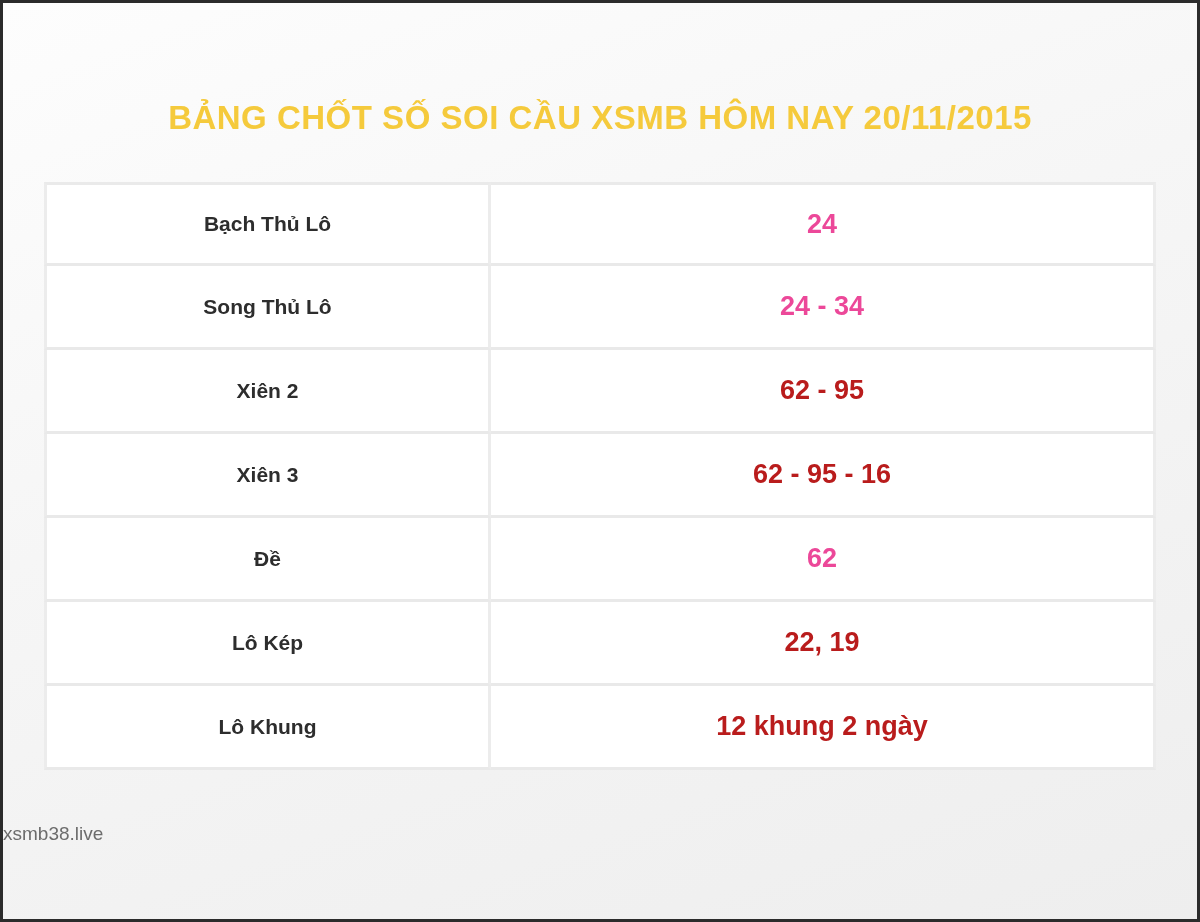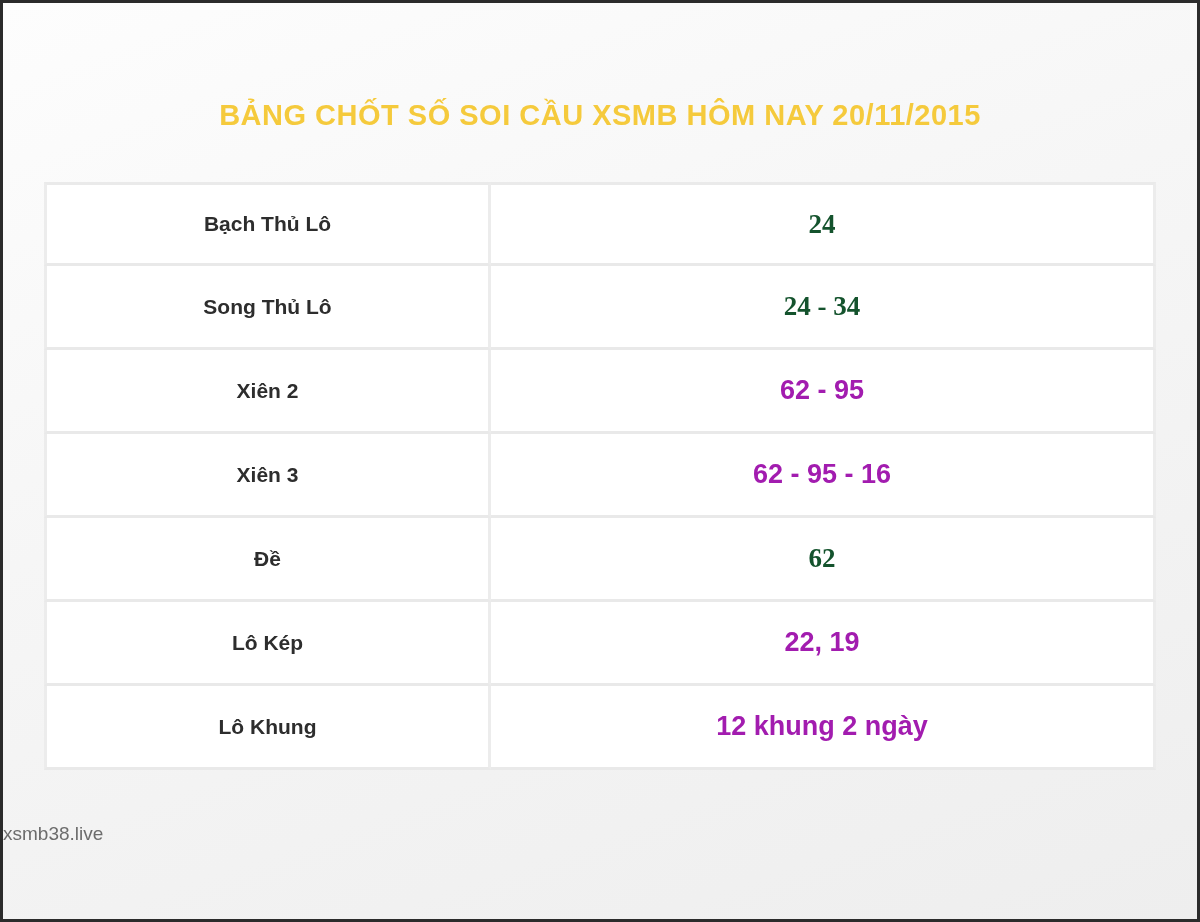--- a/index.html
+++ b/index.html
@@ -33,21 +33,21 @@
   
   #title-bar {
     position: absolute;
     left: 0;
     top: 96px;
     width: 1194px;
     text-align: center;
   }
   #page-title {
     display: inline-block;
-    font-size: 29px;
+    font-size: 33px;
     font-weight: bold;
     letter-spacing: 0.5px;
     color: #f5ca3c;
     white-space: nowrap;
   }
 
   
   #chot-table {
     position: absolute;
     left: 41px;
@@ -74,25 +74,24 @@
   #chot-table td.label-cell {
     width: 447px;
     border-left: 3px solid #ececec;
     font-size: 21px;
     font-weight: bold;
     color: #2d2d2d;
   }
   #chot-table td.value-cell {
     font-size: 27px;
     font-weight: bold;
-    color: #a21caf;
+    color: #b91c1c;
   }
   #chot-table td.value-cell.highlight {
-    color: #14532d;
-    font-family: Liberation Serif, serif;
+    color: #ec4899;
   }
 
   
   #footer {
     position: absolute;
     left: 0;
     top: 820px;
     width: 1194px;
     text-align: left;
   }

